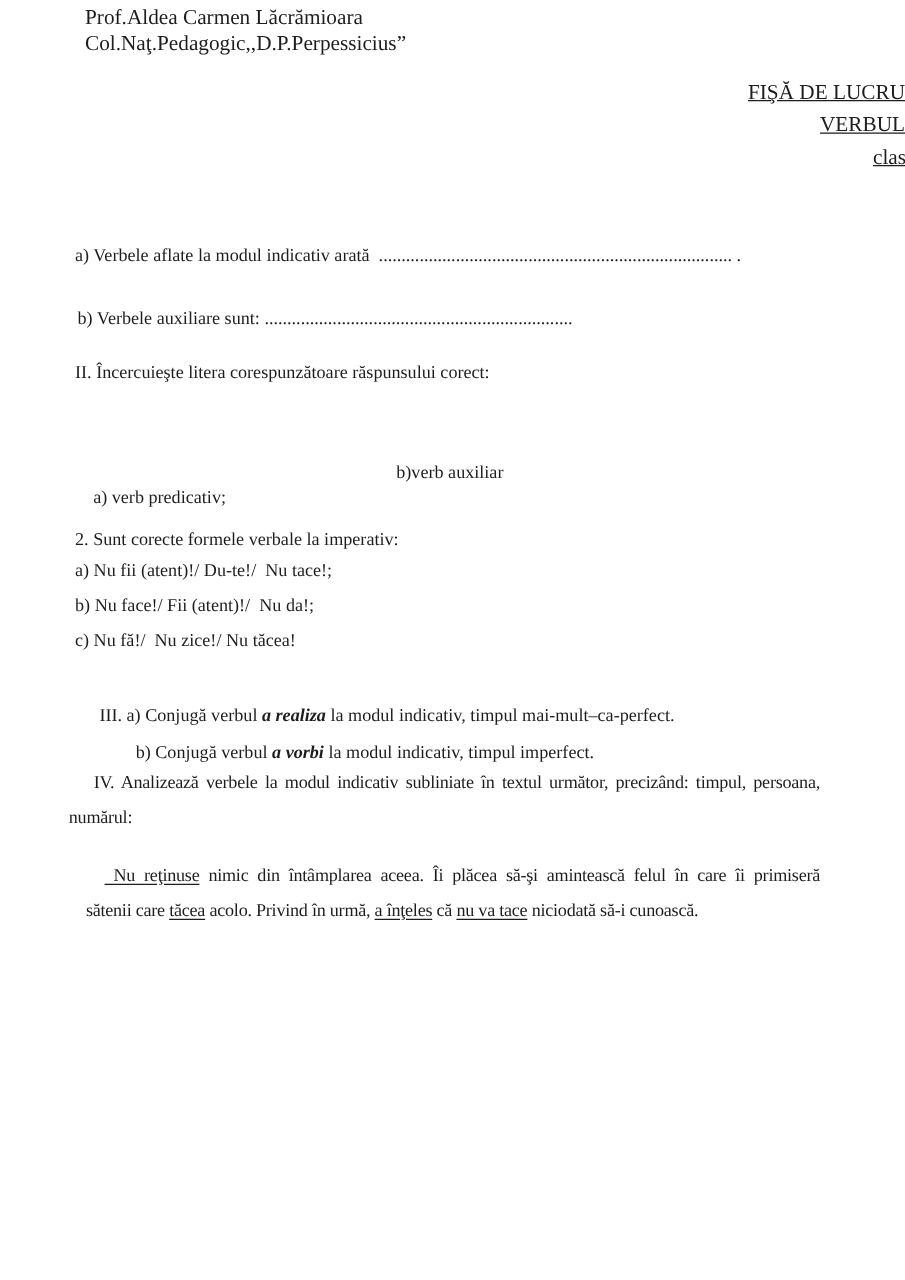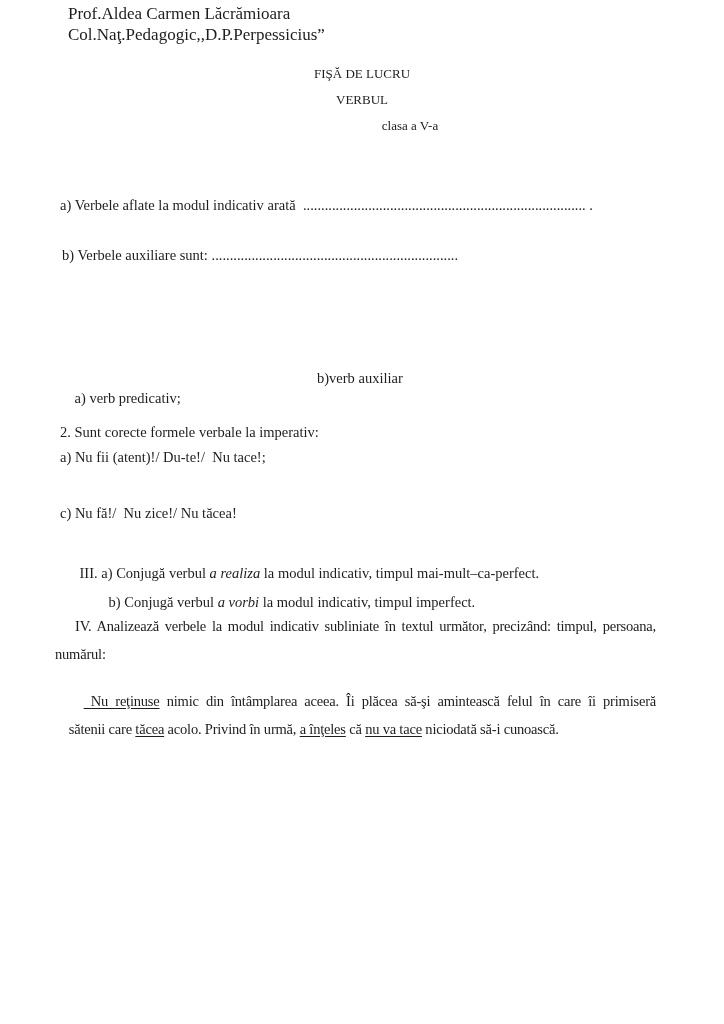--- a/index.html
+++ b/index.html
@@ -20,25 +20,26 @@
     position: absolute;
     white-space: pre;
     font-size: 14.5px;
     line-height: 20px;
     color: #1d1d1d;
   }
   .hdr { font-size: 17px; }
   .title-line {
     left: 0;
     width: 724px;
-    text-align: center;
-    font-size: 13px;
+    text-align: right;
+    font-size: 17px;
+    text-decoration: underline;
   }
   .i  { font-style: italic; }
-  .bi { font-style: italic; font-weight: normal; text-align: right; }
+  .bi { font-style: italic; font-weight: bold; text-align: right; }
   .u  { text-decoration: underline; text-underline-offset: 2px; }
   .optb { position: absolute; left: 257px; top: 0; }
   .para {
     width: 601px;
     letter-spacing: -0.2px;
   }
   .jl {
     text-align: justify;
     text-align-last: justify;
   }
@@ -51,28 +52,30 @@
   <div class="line hdr" style="top:4px; left:68px;">Prof.Aldea Carmen Lăcrămioara</div>
   <div class="line hdr" style="top:25px; left:68px;">Col.Naţ.Pedagogic,,D.P.Perpessicius”</div>
 
   <div class="line title-line" style="top:64px;">FIŞĂ DE LUCRU</div>
   <div class="line title-line" style="top:90px;">VERBUL</div>
   <div class="line title-line" style="top:116px;padding-left:48px;">clasa a V-a</div>
 
   <div class="line" style="top:195px; left:60px;">a) Verbele aflate la modul indicativ arată  .............................................................................. .</div>
   <div class="line" style="top:245px; left:62px;">b) Verbele auxiliare sunt: ....................................................................</div>
 
+  <div class="line" style="top:288px; left:60px;">II. Încercuieşte litera corespunzătoare răspunsului corect:</div>
 
   <div class="line" style="top:368px; left:60px;">
     <span>a) verb predicativ;</span>
     <span class="optb">b)verb auxiliar</span>
   </div>
 
   <div class="line" style="top:422px; left:60px;">2. Sunt corecte formele verbale la imperativ:</div>
   <div class="line" style="top:447px; left:60px;">a) Nu fii (atent)!/ Du-te!/  Nu tace!;</div>
+  <div class="line" style="top:475px; left:60px;">b) Nu face!/ Fii (atent)!/  Nu da!;</div>
   <div class="line" style="top:503px; left:60px;">c) Nu fă!/  Nu zice!/ Nu tăcea!</div>
 
   <div class="line" style="top:543px; left:65px;">
     <span>III. a) Conjugă verbul </span><span class="bi">a realiza</span><span> la modul indicativ, timpul mai-mult–ca-perfect.</span>
   </div>
   <div class="line para jl" style="top:616px; left:55px; text-indent:20px;">IV. Analizează verbele la modul indicativ subliniate în textul următor, precizând: timpul, persoana,</div>
 
   <div class="line" style="top:572px; left:94px;">
     <span>b) Conjugă verbul </span><span class="bi">a vorbi</span><span> la modul indicativ, timpul imperfect.</span>
   </div>

